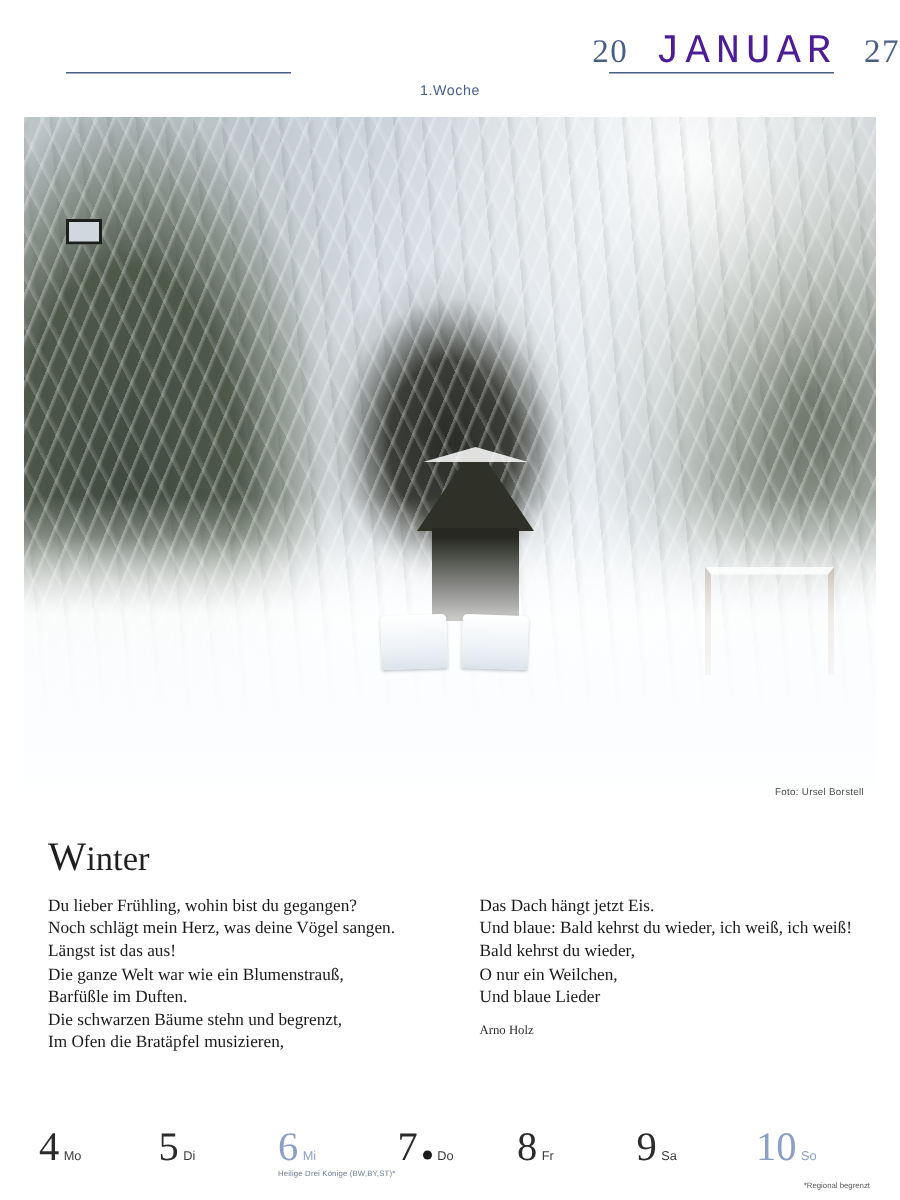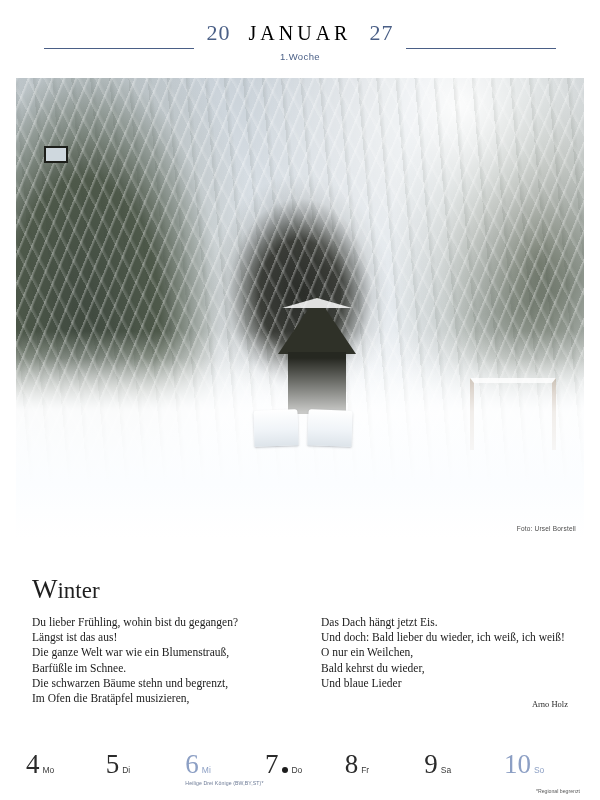--- a/index.html
+++ b/index.html
@@ -37,35 +37,35 @@
     height: 1px;
     background: #4a5f86;
   }
   .header-line.left { left: 44px; width: 150px; }
   .header-line.right { right: 44px; width: 150px; }
 
   .month-row {
     position: relative;
     display: flex;
     align-items: baseline;
-    justify-content: center;
+    justify-content: flex-end;
     gap: 18px;
   }
   .year-part {
     font-family: "Liberation Serif", serif;
     font-size: 22px;
     letter-spacing: 1px;
     color: #4a5f86;
     font-weight: normal;
   }
   .month-name {
-    font-family: Liberation Serif, serif;
-    font-size: 20px;
+    font-family: Liberation Mono, monospace;
+    font-size: 27px;
     letter-spacing: 4px;
-    color: #000000;
+    color: #4c1d95;
   }
   .week-label {
     margin-top: 5px;
     font-family: "Liberation Sans", sans-serif;
     font-size: 9.5px;
     letter-spacing: 0.4px;
     color: #4a5f86;
   }
 
   
@@ -178,21 +178,21 @@
     right: 8px;
     bottom: 6px;
     font-family: "Liberation Sans", sans-serif;
     font-size: 6.5px;
     color: #4a4a4a;
     letter-spacing: 0.2px;
   }
 
   
   .poem {
-    margin: 36px 32px 0 32px;
+    margin: 18px 32px 0 32px;
     position: relative;
   }
   .poem-title {
     font-family: "Liberation Serif", serif;
     font-size: 23px;
     color: #1f1f1f;
     margin: 0 0 10px 0;
     font-weight: normal;
   }
   .poem-title .cap {
@@ -210,21 +210,20 @@
     font-size: 11.5px;
     line-height: 15.2px;
     color: #1a1a1a;
     white-space: nowrap;
   }
   .poem-author {
     margin-top: 8px;
     font-family: "Liberation Serif", serif;
     font-size: 8.5px;
     color: #2a2a2a;
-    text-align: right;
   }
 
   
   .days {
     position: absolute;
     left: 26px;
     right: 22px;
     bottom: 14px;
     display: flex;
     justify-content: space-between;
@@ -316,31 +315,32 @@
     <div class="chair left"></div>
     <div class="chair right"></div>
     <div class="photo-credit">Foto: Ursel Borstell</div>
   </div>
 
   <div class="poem">
     <h2 class="poem-title"><span class="cap">W</span><span>inter</span></h2>
     <div class="poem-cols">
       <div class="poem-col" id="poem-col-left">
           <div class="poem-line">Du lieber Frühling, wohin bist du gegangen?</div>
+          <div class="poem-line">Noch schlägt mein Herz, was deine Vögel sangen.</div>
           <div class="poem-line">Längst ist das aus!</div>
           <div class="poem-line">Die ganze Welt war wie ein Blumenstrauß,</div>
-          <div class="poem-line">Barfüßle im Schnee.</div>
+          <div class="poem-line">Barfüßle im Duften.</div>
           <div class="poem-line">Die schwarzen Bäume stehn und begrenzt,</div>
           <div class="poem-line">Im Ofen die Bratäpfel musizieren,</div>
         </div>
       <div class="poem-col" id="poem-col-right">
           <div class="poem-line">Das Dach hängt jetzt Eis.</div>
-          <div class="poem-line">Und doch: Bald lieber du wieder, ich weiß, ich weiß!</div>
+          <div class="poem-line">Und blaue: Bald kehrst du wieder, ich weiß, ich weiß!</div>
+          <div class="poem-line">Bald kehrst du wieder,</div>
           <div class="poem-line">O nur ein Weilchen,</div>
-          <div class="poem-line">Bald kehrst du wieder,</div>
           <div class="poem-line">Und blaue Lieder</div>
           <div class="poem-author">Arno Holz</div>
         </div>
     </div>
   </div>
 
   <div class="days" id="days-strip">
       <div class="day ">
         <div class="day-top">
           <span class="day-num">4</span>

